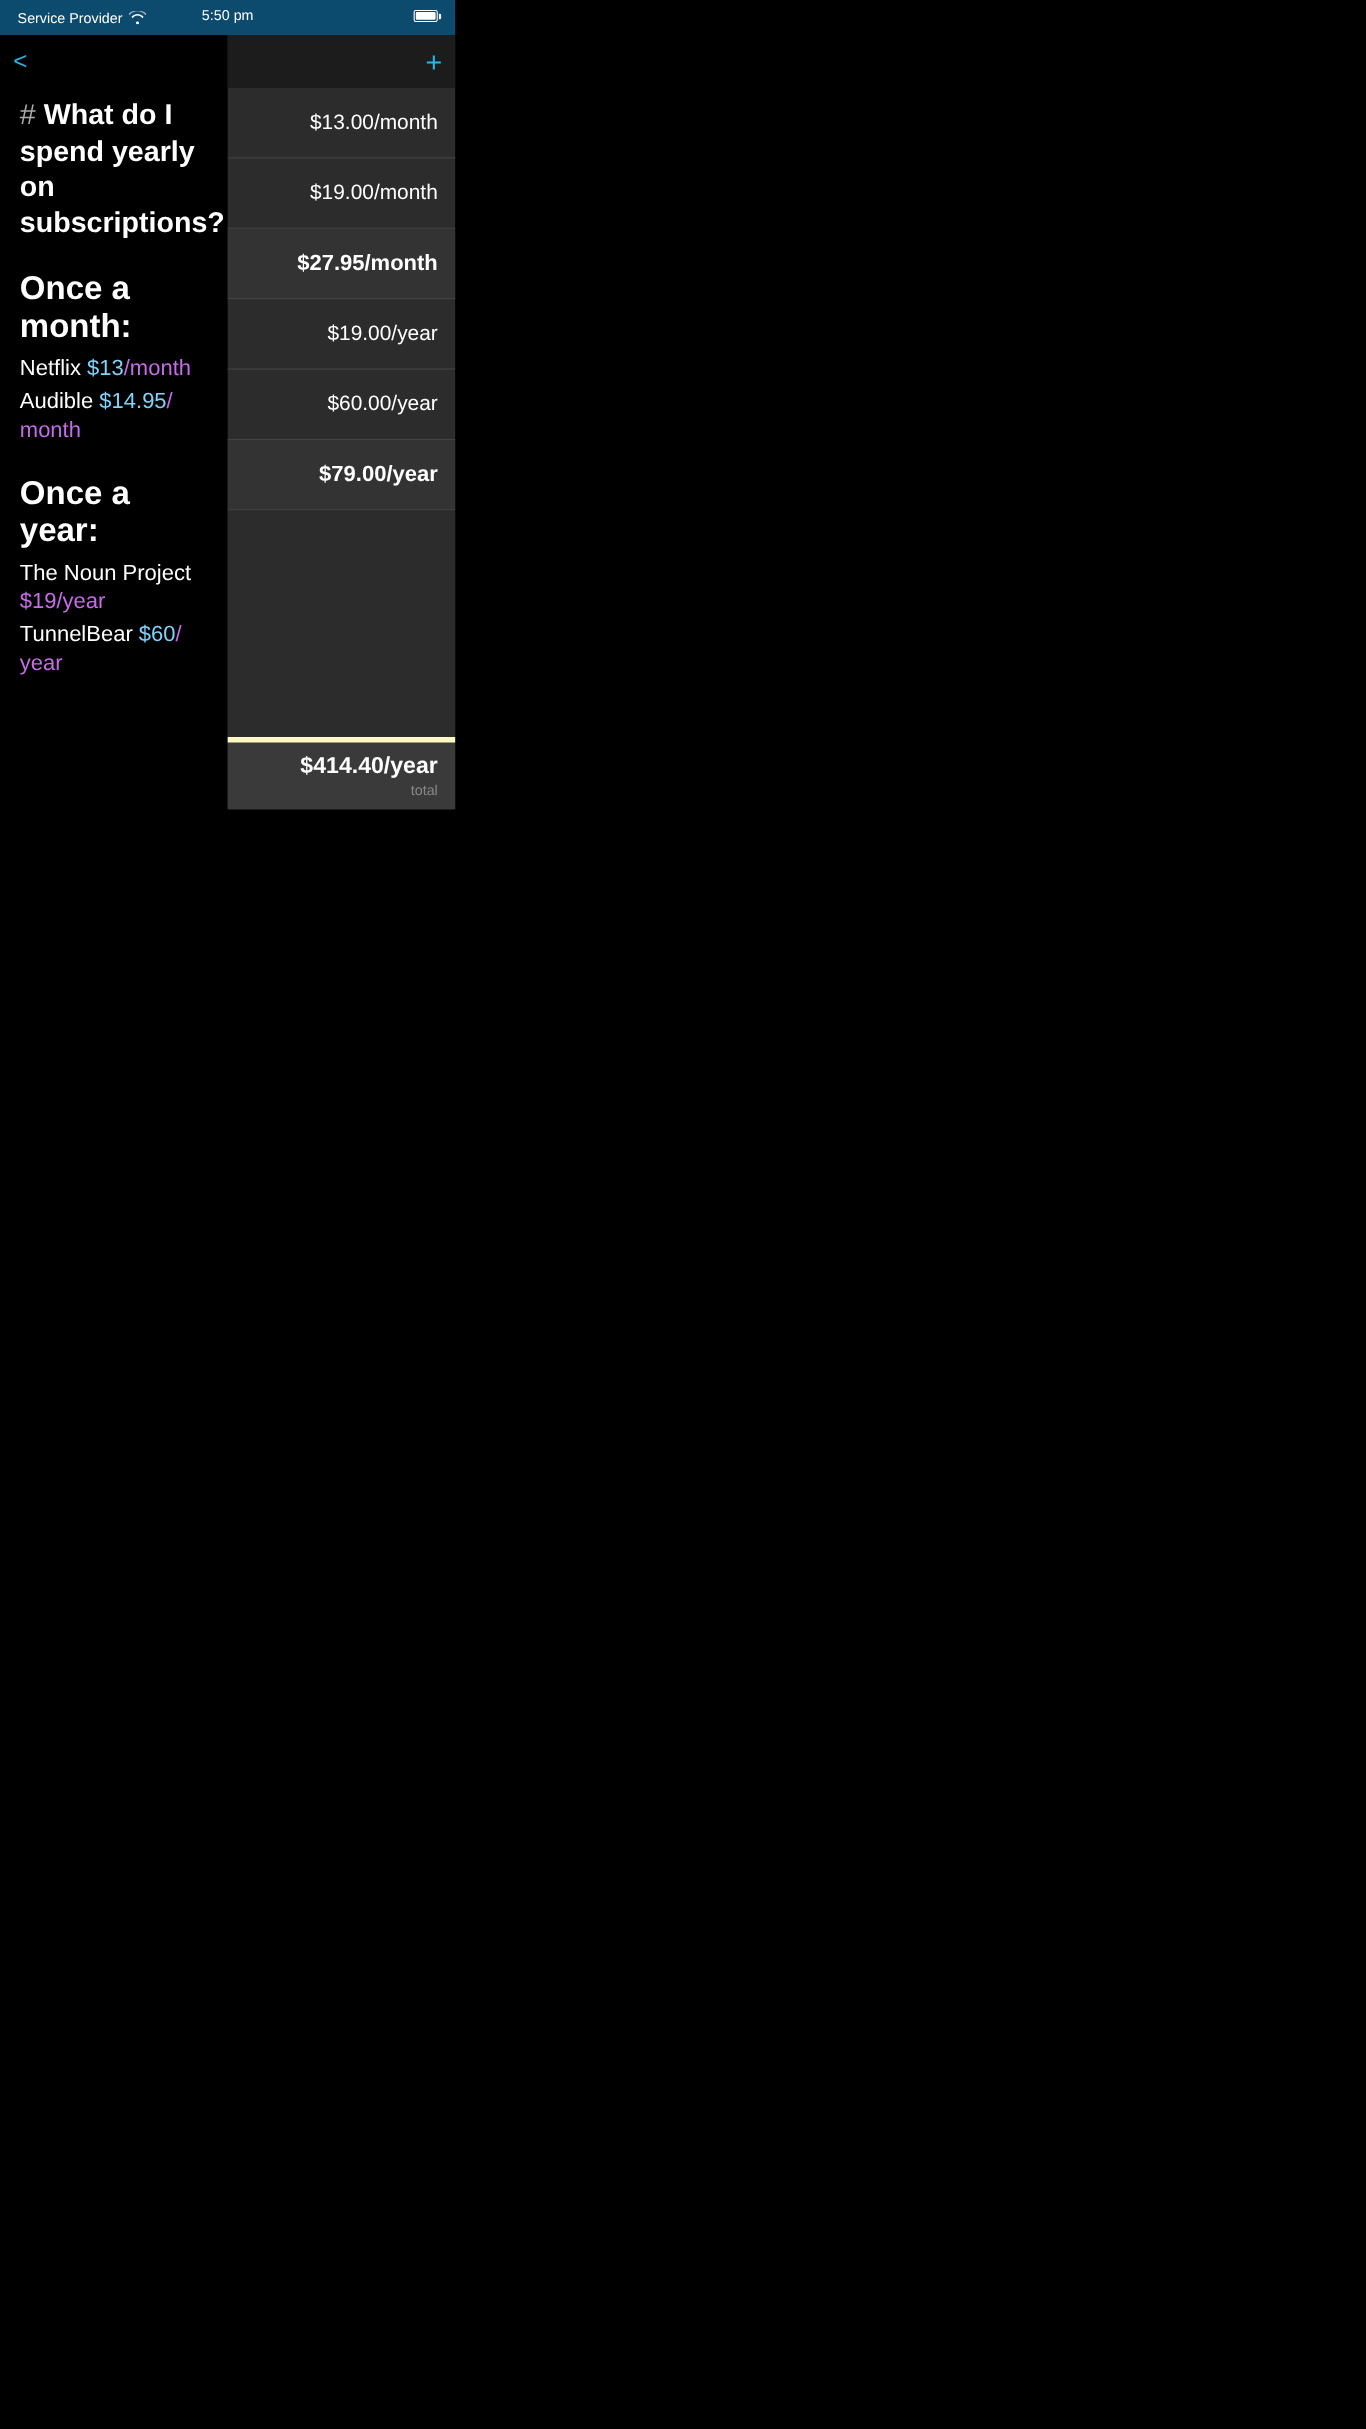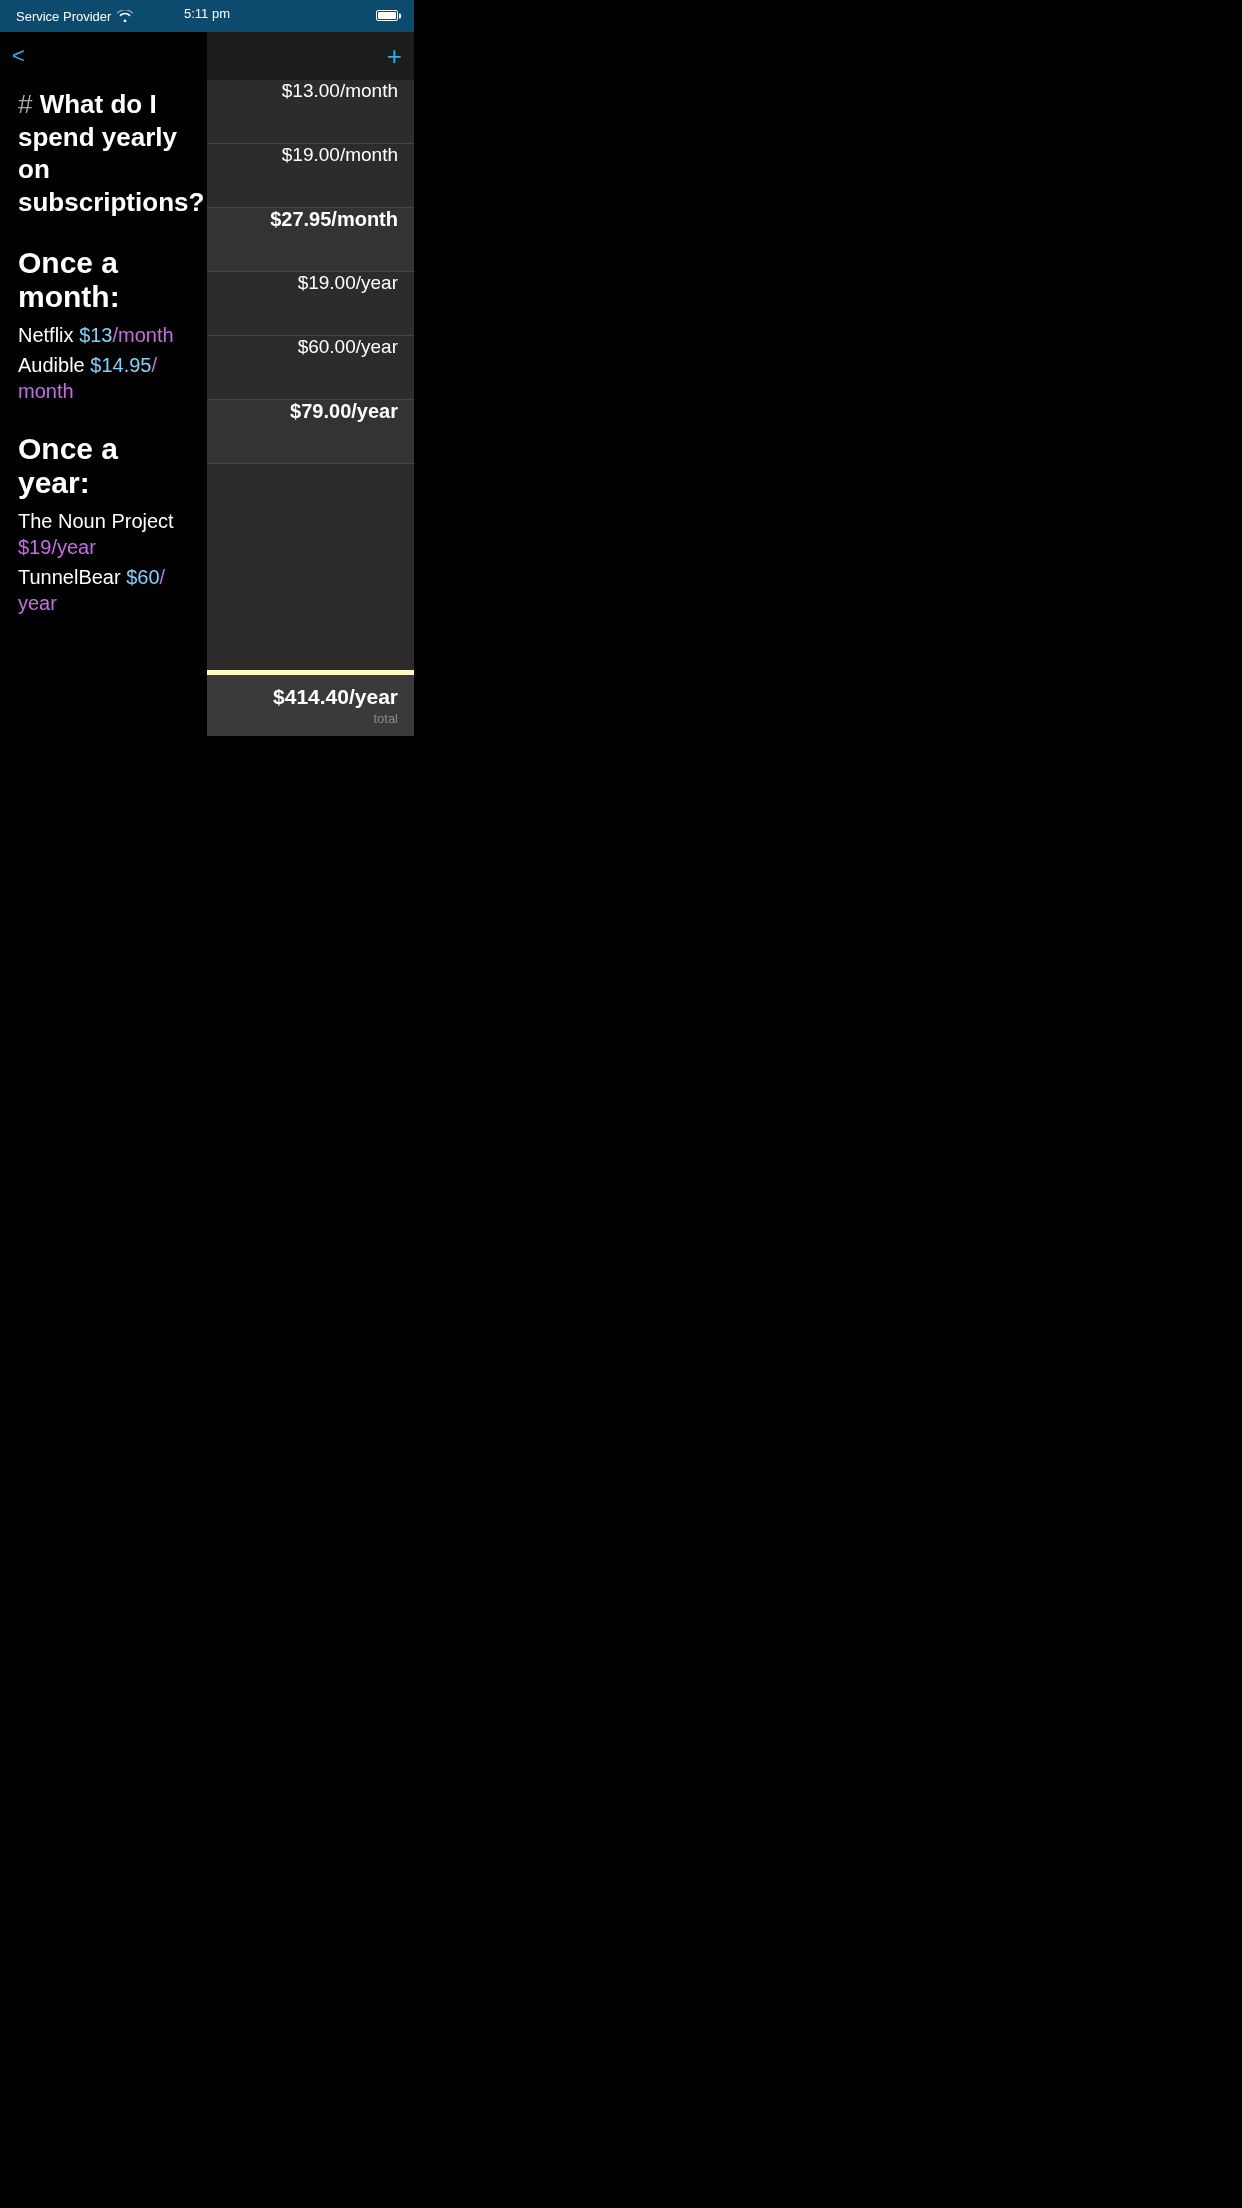--- a/index.html
+++ b/index.html
@@ -170,21 +170,21 @@
 
     .results-area {
       flex: 1;
       display: flex;
       flex-direction: column;
       justify-content: flex-start;
     }
 
     .result-row {
       display: flex;
-      align-items: flex-start;
+      align-items: center;
       justify-content: flex-end;
       padding: 0 16px;
       border-bottom: 1px solid #444;
       min-height: 64px;
     }
 
     .result-row.subtotal {
       background: #333;
       font-weight: 700;
     }
@@ -236,21 +236,21 @@
   <div class="status-left">
     <span>Service Provider</span>
     <span class="wifi-icon">
       <svg width="16" height="12" viewBox="0 0 16 12" fill="white">
         <path d="M8 9.5 C8.8 9.5 9.4 10.1 9.4 10.9 C9.4 11.7 8.8 12.3 8 12.3 C7.2 12.3 6.6 11.7 6.6 10.9 C6.6 10.1 7.2 9.5 8 9.5Z"></path>
         <path d="M3.5 6.5 C5.0 4.9 6.4 4.2 8 4.2 C9.6 4.2 11.0 4.9 12.5 6.5 L13.5 5.3 C11.7 3.5 10.0 2.8 8 2.8 C6.0 2.8 4.3 3.5 2.5 5.3 Z"></path>
         <path d="M0.5 3.8 C2.8 1.4 5.2 0.2 8 0.2 C10.8 0.2 13.2 1.4 15.5 3.8 L16 2.6 C13.5 0.1 11.0 -0.5 8 -0.5 C5.0 -0.5 2.5 0.1 0 2.6 Z" opacity="0.6"></path>
       </svg>
     </span>
   </div>
-  <div class="status-center">5:11 pm</div>
+  <div class="status-center">5:50 pm</div>
   <div class="status-right">
     <div class="battery"><div class="battery-fill"></div></div>
   </div>
 </div>
 
 <div class="main-layout">
 
   <div class="left-col">
     <div class="nav-bar-left">
       <span class="back-btn">&lt;</span>

